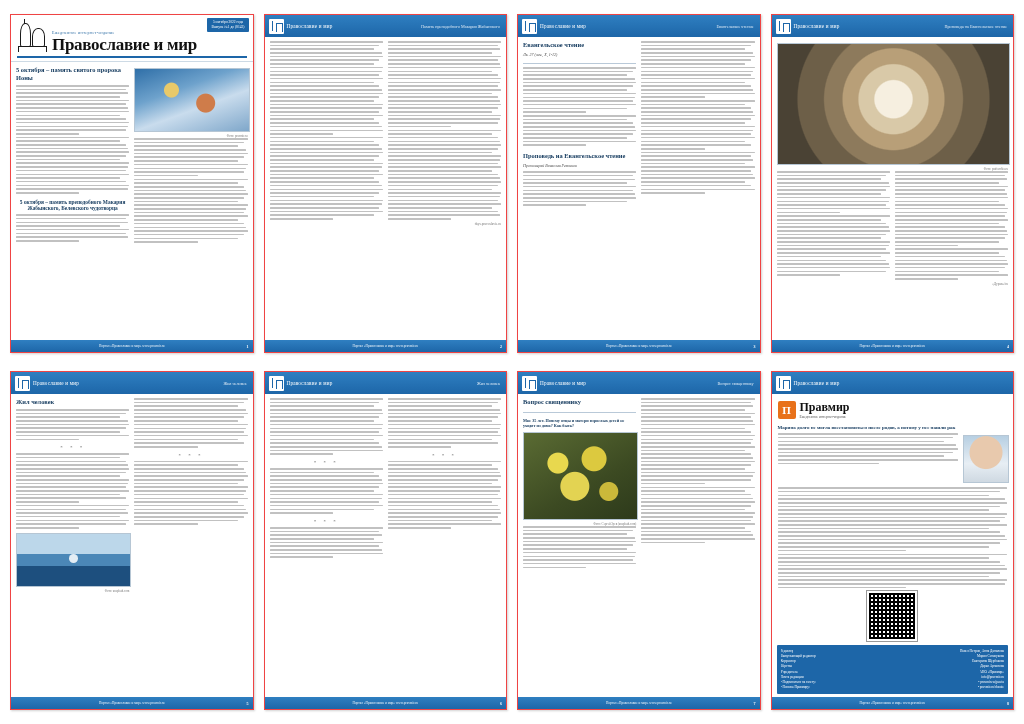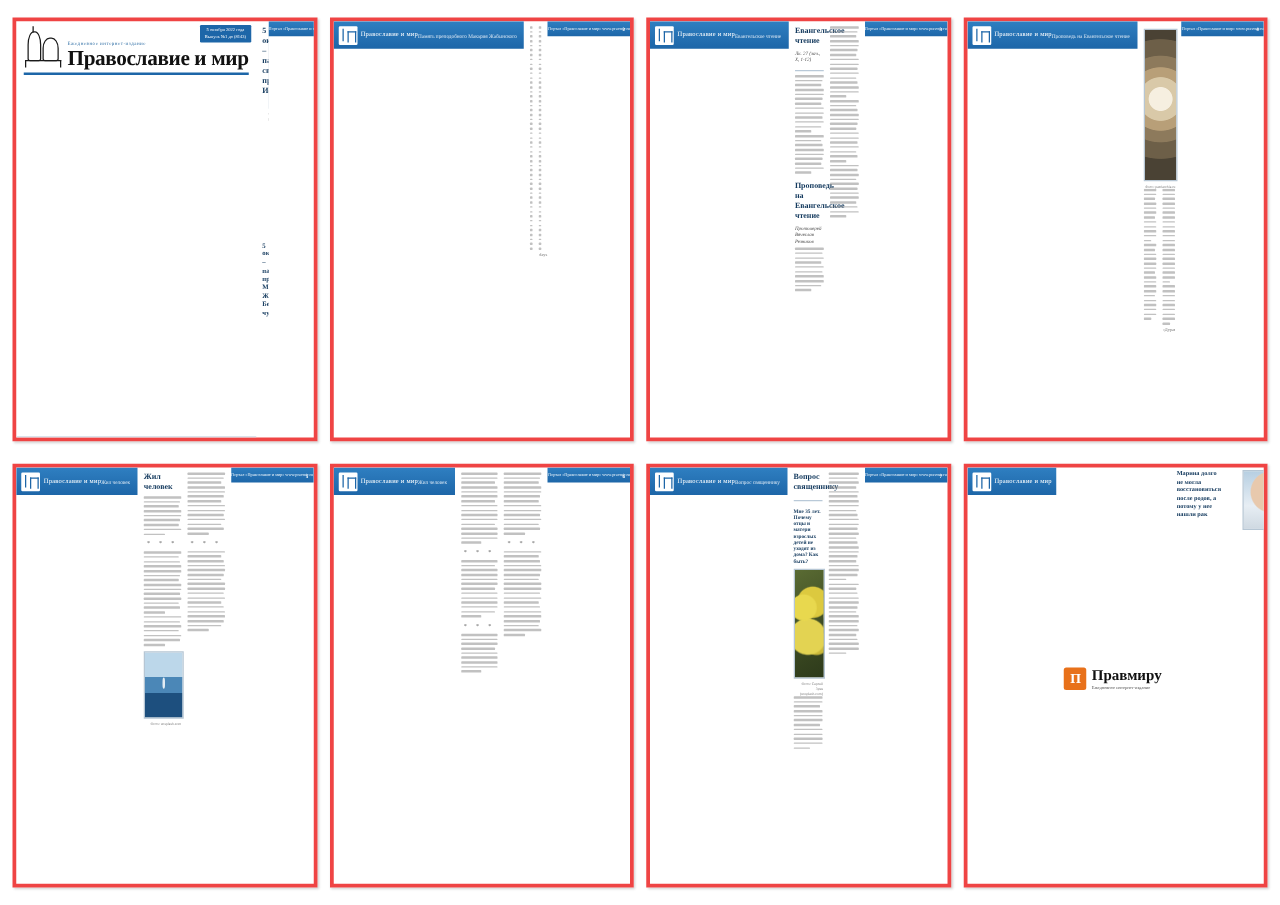--- a/index.html
+++ b/index.html
@@ -17,25 +17,25 @@
     display:grid;
     grid-template-columns:repeat(4, 1fr);
     grid-template-rows:repeat(2, 1fr);
     column-gap:10px;
     row-gap:18px;
     background:#fff;
   }
   .page{
     position:relative;
     background:#ffffff;
-    border:3px solid #ef4444;
+    border:1px solid #ef4444;
     box-shadow:1px 1px 2px rgba(0,0,0,0.18);
     overflow:hidden;
     display:flex;
-    flex-direction:row;
+    flex-direction:column;
     justify-content:space-between;
   }
   
   .phead{
     height:22px;
     background:linear-gradient(to bottom,#2f7fc1,#1d66a8);
     display:flex;align-items:center;
     padding:0 4px;
     flex:0 0 auto;
     position:relative;
@@ -945,21 +945,21 @@
   </div>
 
   <div class="page">
     <div class="phead">
       <div class="logo"></div>
       <div class="hname">Православие и мир</div>
     </div>
     <div class="ad-head">
       <div class="ad-logo">П</div>
       <div>
-        <div class="ad-title">Правмиру</div>
+        <div class="ad-title">Правмир</div>
         <div class="ad-sub">Ежедневное интернет-издание</div>
       </div>
     </div>
     <div class="ad-lead">Марина долго не могла восстановиться после родов, а потому у нее нашли рак</div>
     <div style="padding:0 6px;display:flex;gap:5px;">
       <div style="flex:1 1 0">
         <div class="txt">
           <i class="s1"></i>
             <i class="s2"></i>
             <i class="s3"></i>

